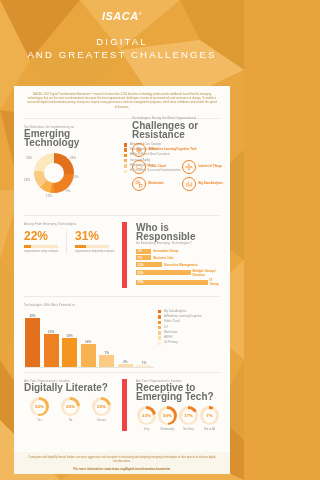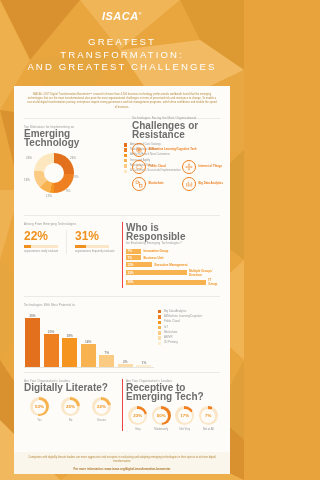--- a/index.html
+++ b/index.html
@@ -35,21 +35,21 @@
     padding:7px 12px 6px 12px;text-align:center;color:#b5893c;
     font-size:2.6px;line-height:4.2px;letter-spacing:.05px;
   }
   .divider{height:1px;background:#eceae4;margin:2px 10px;}
 
   .sect{position:relative;padding:4px 10px 0 10px;}
   .eyebrow{font-size:3px;color:#9a9a9a;letter-spacing:.1px;line-height:4px;}
   .h2{font-size:10px;color:#6d6d6d;font-weight:bold;line-height:9px;margin-top:.5px;}
   .col2{display:flex;}
   .colL{width:50%;box-sizing:border-box;padding-right:5px;}
-  .colR{width:50%;box-sizing:border-box;padding-left:3px;border-left:1px solid #ef4444;}
+  .colR{width:50%;box-sizing:border-box;padding-left:9px;border-left:5px solid #ef4444;}
 
   
   .donutwrap{position:relative;width:56px;height:50px;margin:4px auto 2px 2px;}
   .donut{position:absolute;left:8px;top:2px;width:40px;height:40px;border-radius:50%;}
   .donut::after{
     content:"";position:absolute;left:10px;top:10px;width:20px;height:20px;
     border-radius:50%;background:#fdfcf8;
   }
   .dlbl{position:absolute;font-size:3px;color:#8d8d8d;}
 
@@ -138,22 +138,21 @@
     <polygon points="0,360 40,420 0,480 0,420" fill="#d9912f"></polygon>
     <polygon points="0,420 60,480 0,480" fill="#f1b85d"></polygon>
     <polygon points="244,360 244,480 180,480" fill="#e09f39"></polygon>
     <polygon points="60,480 140,430 244,480" fill="#eeae4a"></polygon>
     <polygon points="140,430 200,400 244,440 244,480" fill="#d9912f"></polygon>
   </svg>
 
   <div class="header">
     <div class="logo"><span>ISACA</span><sup>®</sup></div>
     <div class="title">
-      <div>GREATEST</div>
-      <div>TRANSFORMATION:</div>
+      <div>DIGITAL</div>
       <div>AND GREATEST CHALLENGES</div>
     </div>
   </div>
 
   <div class="card">
 
     <div class="intro">ISACA's 2017 Digital Transformation Barometer™ research of more than 4,500 business technology professionals worldwide found that the emerging technologies that are the most transformational also pose the most organizational challenges in terms of perceived risk and resistance to change. To enable a successful digital transformation journey, enterprises require strong governance and risk management programs, which drive confidence and enable the speed of business.</div>
     <div class="divider"></div>
 
     <div class="sect col2">

